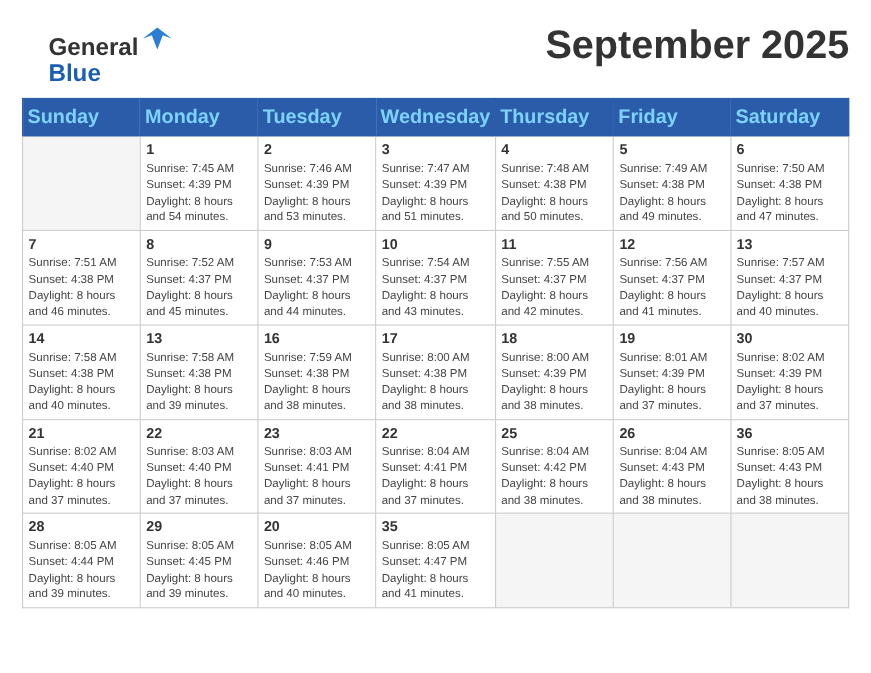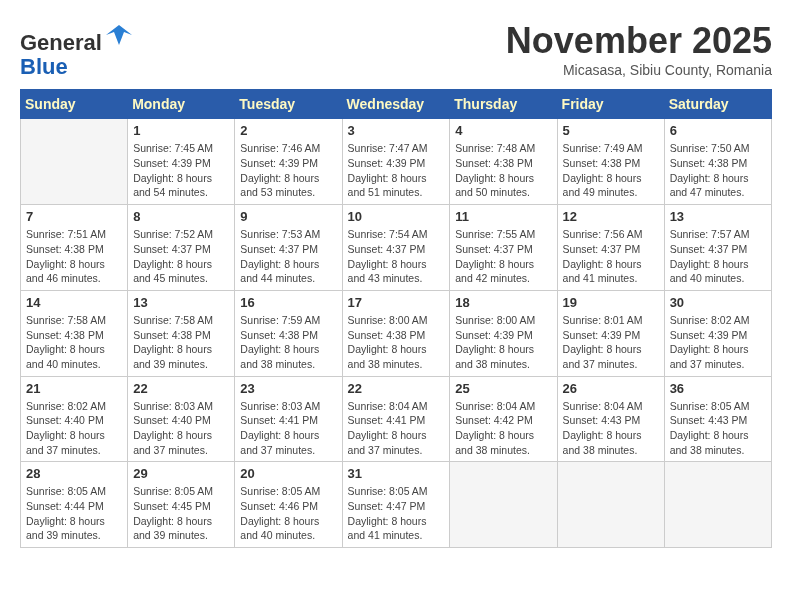--- a/index.html
+++ b/index.html
@@ -8,20 +8,21 @@
       background: #fff;
       width: 792px;
       min-height: 612px;
       padding: 20px;
     }
     .header-area {
       display: flex;
       justify-content: space-between;
       align-items: flex-start;
       margin-bottom: 10px;
+      margin-left: 24px;
     }
     .logo {
       display: flex;
       align-items: center;
     }
     .logo-text {
       font-size: 22px;
       font-weight: bold;
       line-height: 1.1;
     }
@@ -44,24 +45,24 @@
       font-size: 14px;
       color: #555;
     }
     .calendar {
       width: 100%;
       border-collapse: collapse;
       font-size: 11px;
     }
     .calendar th {
       background-color: #2a5caa;
-      color: #fef9c3;
+      color: #7dd3fc;
       padding: 6px 4px;
       text-align: left;
-      font-size: 14px;
+      font-size: 18px;
       font-weight: bold;
       border: 1px solid #2a5caa;
     }
     .calendar td {
       border: 1px solid #ccc;
       vertical-align: top;
       padding: 4px 5px;
       width: 108px;
       min-height: 80px;
       background: #fff;
@@ -93,22 +94,21 @@
     <div>
       <div class="logo-text">
         <span class="general">General</span><svg class="logo-icon" viewBox="0 0 30 30" xmlns="http://www.w3.org/2000/svg">
             <polygon points="15,5 28,15 20,12 15,25 10,12 2,15" fill="#2a7fd4"></polygon>
           </svg><br>
         <span class="blue">Blue</span>
       </div>
     </div>
   </div>
   <div class="title-area">
-    <div class="month-title">November 2025</div>
-    <div class="location">Micasasa, Sibiu County, Romania</div>
+    <div class="month-title">September 2025</div>
   </div>
 </div>
 
 <table class="calendar">
   <thead>
     <tr>
     <th>Sunday</th>
         <th>Monday</th>
         <th>Tuesday</th>
         <th>Wednesday</th>
@@ -242,21 +242,21 @@
         </td>
         <td>
           <span class="day-number">29</span>
           <div class="day-info">Sunrise: 8:05 AM<br>Sunset: 4:45 PM<br>Daylight: 8 hours<br>and 39 minutes.</div>
         </td>
         <td>
           <span class="day-number">20</span>
           <div class="day-info">Sunrise: 8:05 AM<br>Sunset: 4:46 PM<br>Daylight: 8 hours<br>and 40 minutes.</div>
         </td>
         <td>
-          <span class="day-number">31</span>
+          <span class="day-number">35</span>
           <div class="day-info">Sunrise: 8:05 AM<br>Sunset: 4:47 PM<br>Daylight: 8 hours<br>and 41 minutes.</div>
         </td>
         <td class="empty"></td>
         <td class="empty"></td>
         <td class="empty"></td>
       </tr>
     </tbody>
 </table>
 
 </body></html>

